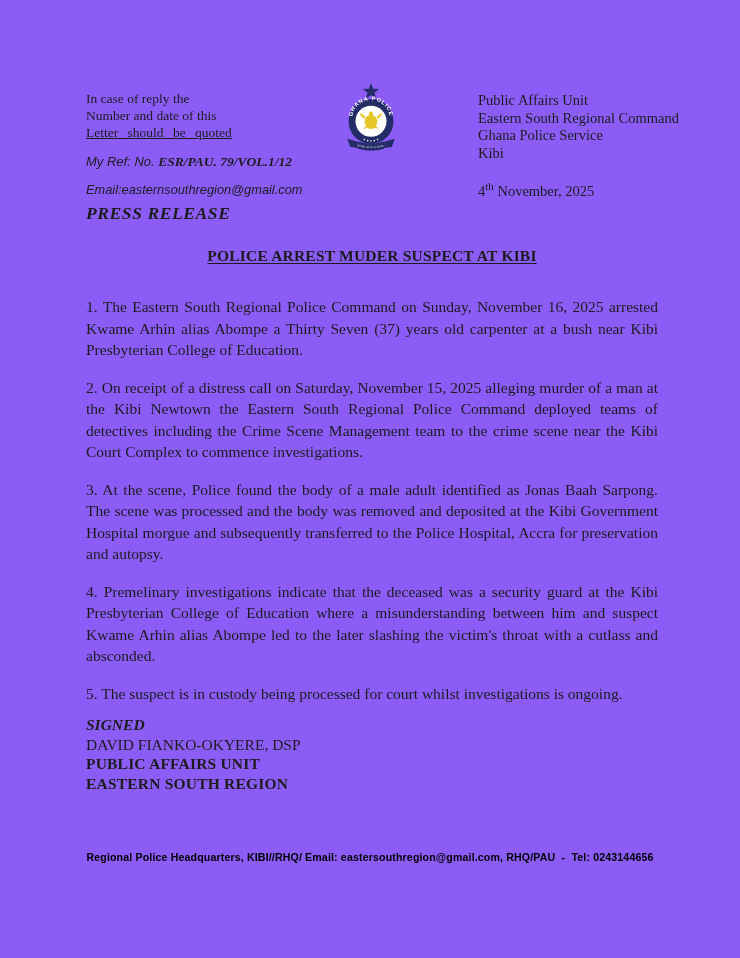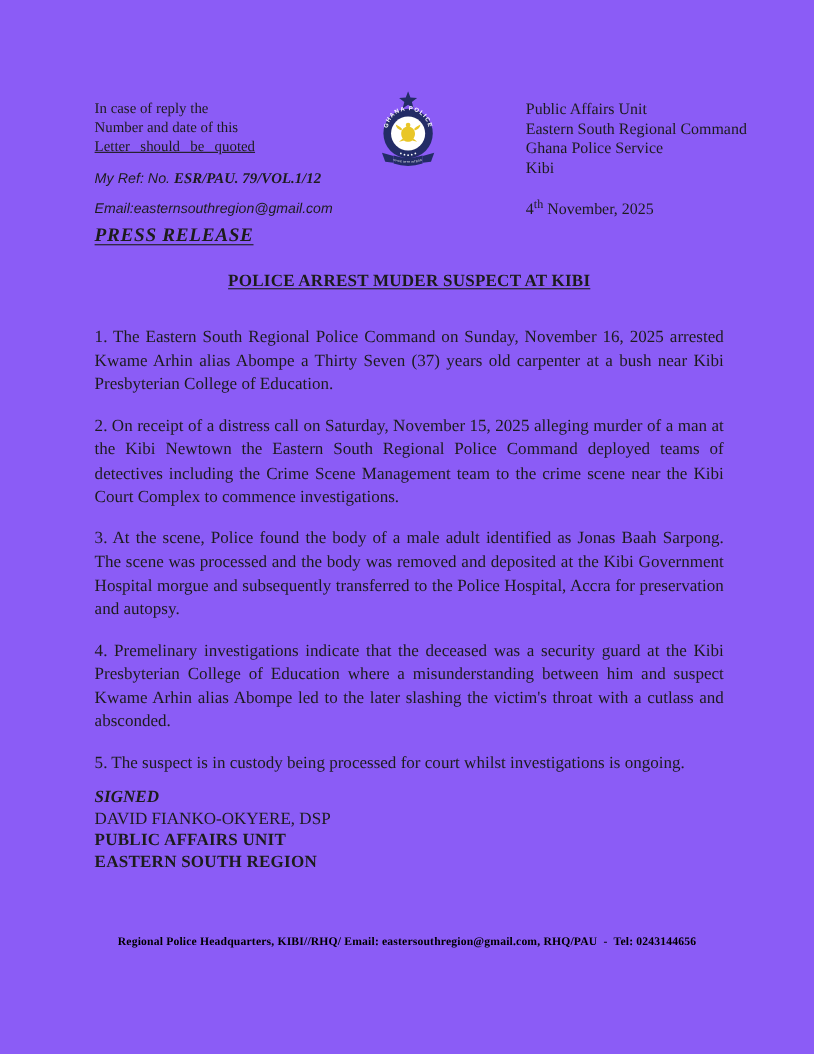--- a/index.html
+++ b/index.html
@@ -31,21 +31,21 @@
   }
   .h-right .date-line { margin-top:16px; }
   .h-right sup { font-size:11px; vertical-align:super; }
 
   
   .content {
     position:absolute; left:86px; right:82px; top:203px;
   }
   .press-label {
     font-size:17.5px; font-weight:bold; font-style:italic;
-    text-decoration:underline; text-underline-offset:3px;
+    text-underline-offset:3px;
     letter-spacing:0.6px;
   }
   .doc-title {
     margin-top:23px;
     text-align:center;
     font-size:15.5px; font-weight:bold;
     text-decoration:underline; text-underline-offset:2px;
     letter-spacing:0.2px;
   }
   .content p.body-par {
@@ -57,21 +57,21 @@
   .content p.first-par { margin-top:31px; }
 
   .sig-block { margin-top:1px; font-size:15.5px; line-height:19.5px; }
   .sig-signed { font-weight:bold; font-style:italic; }
   .sig-bold { font-weight:bold; letter-spacing:0.2px; }
 
   
   .footer {
     position:absolute; left:0; right:0; top:851px;
     text-align:center;
-    font-family:Liberation Serif, serif;
+    font-family:Liberation Sans, sans-serif;
     font-weight:bold; font-size:10.6px;
     color:#000;
     white-space:pre;
     letter-spacing:0.15px;
   }
 </style>
 </head>
 <body>
 
 <div class="page">

